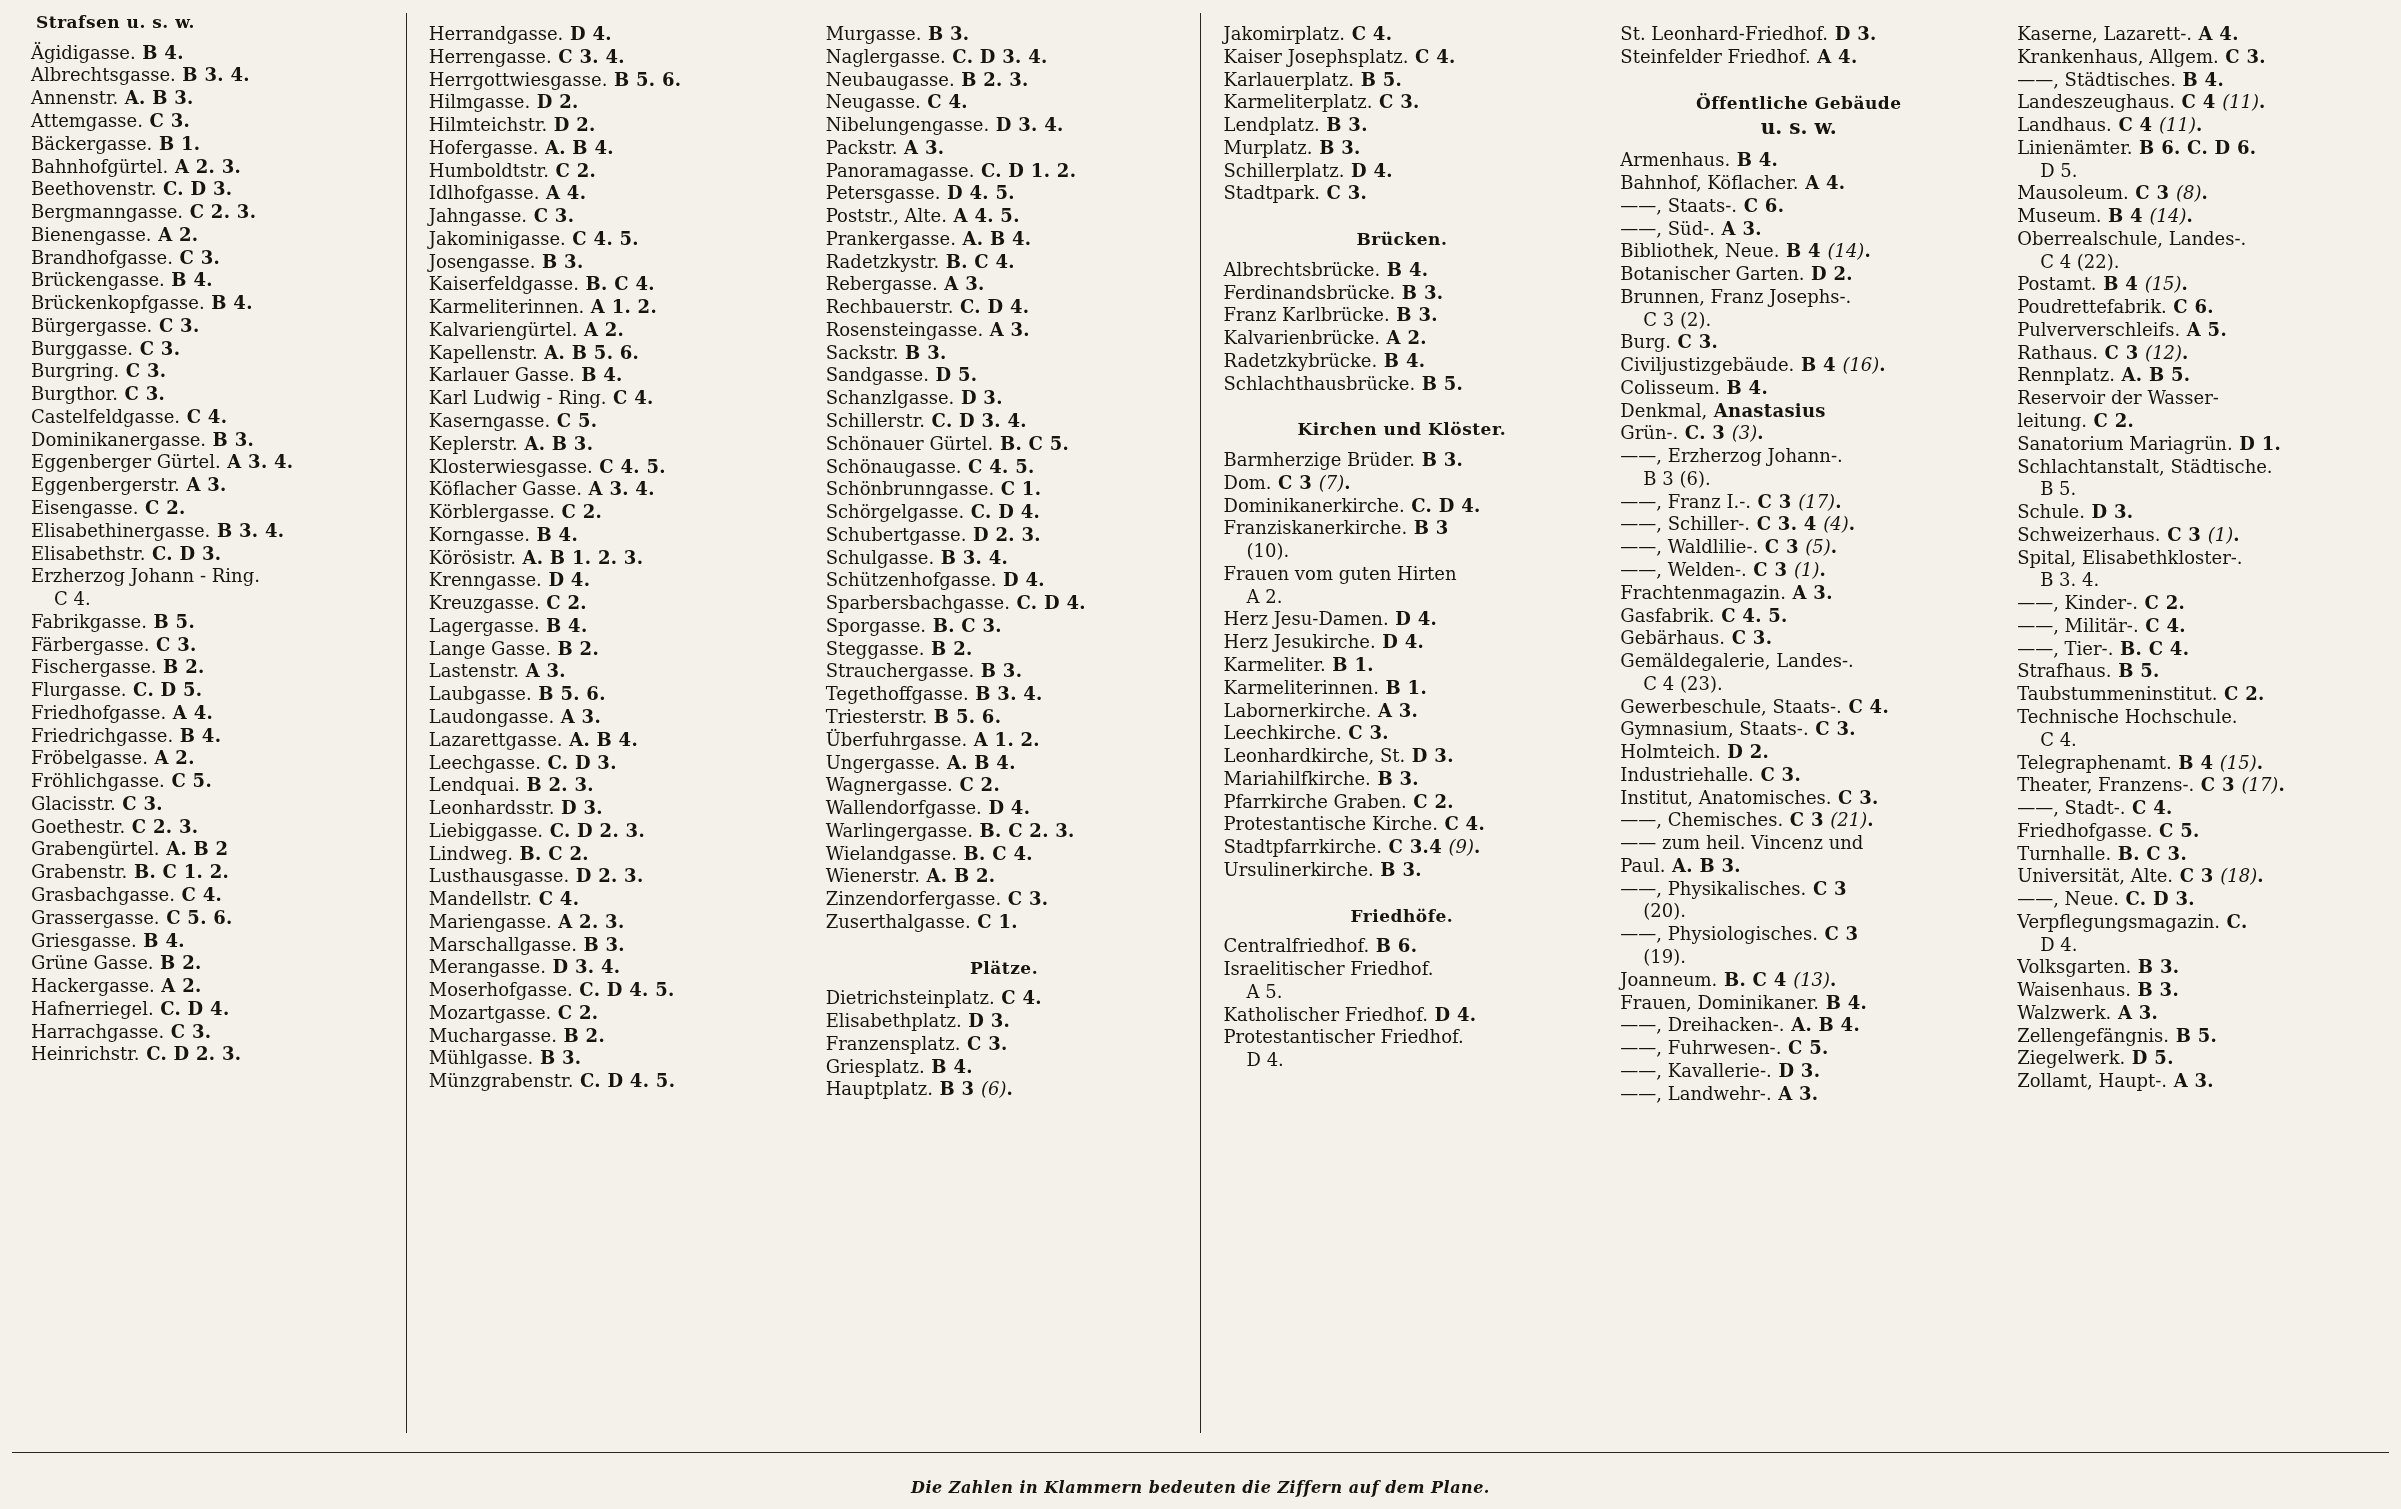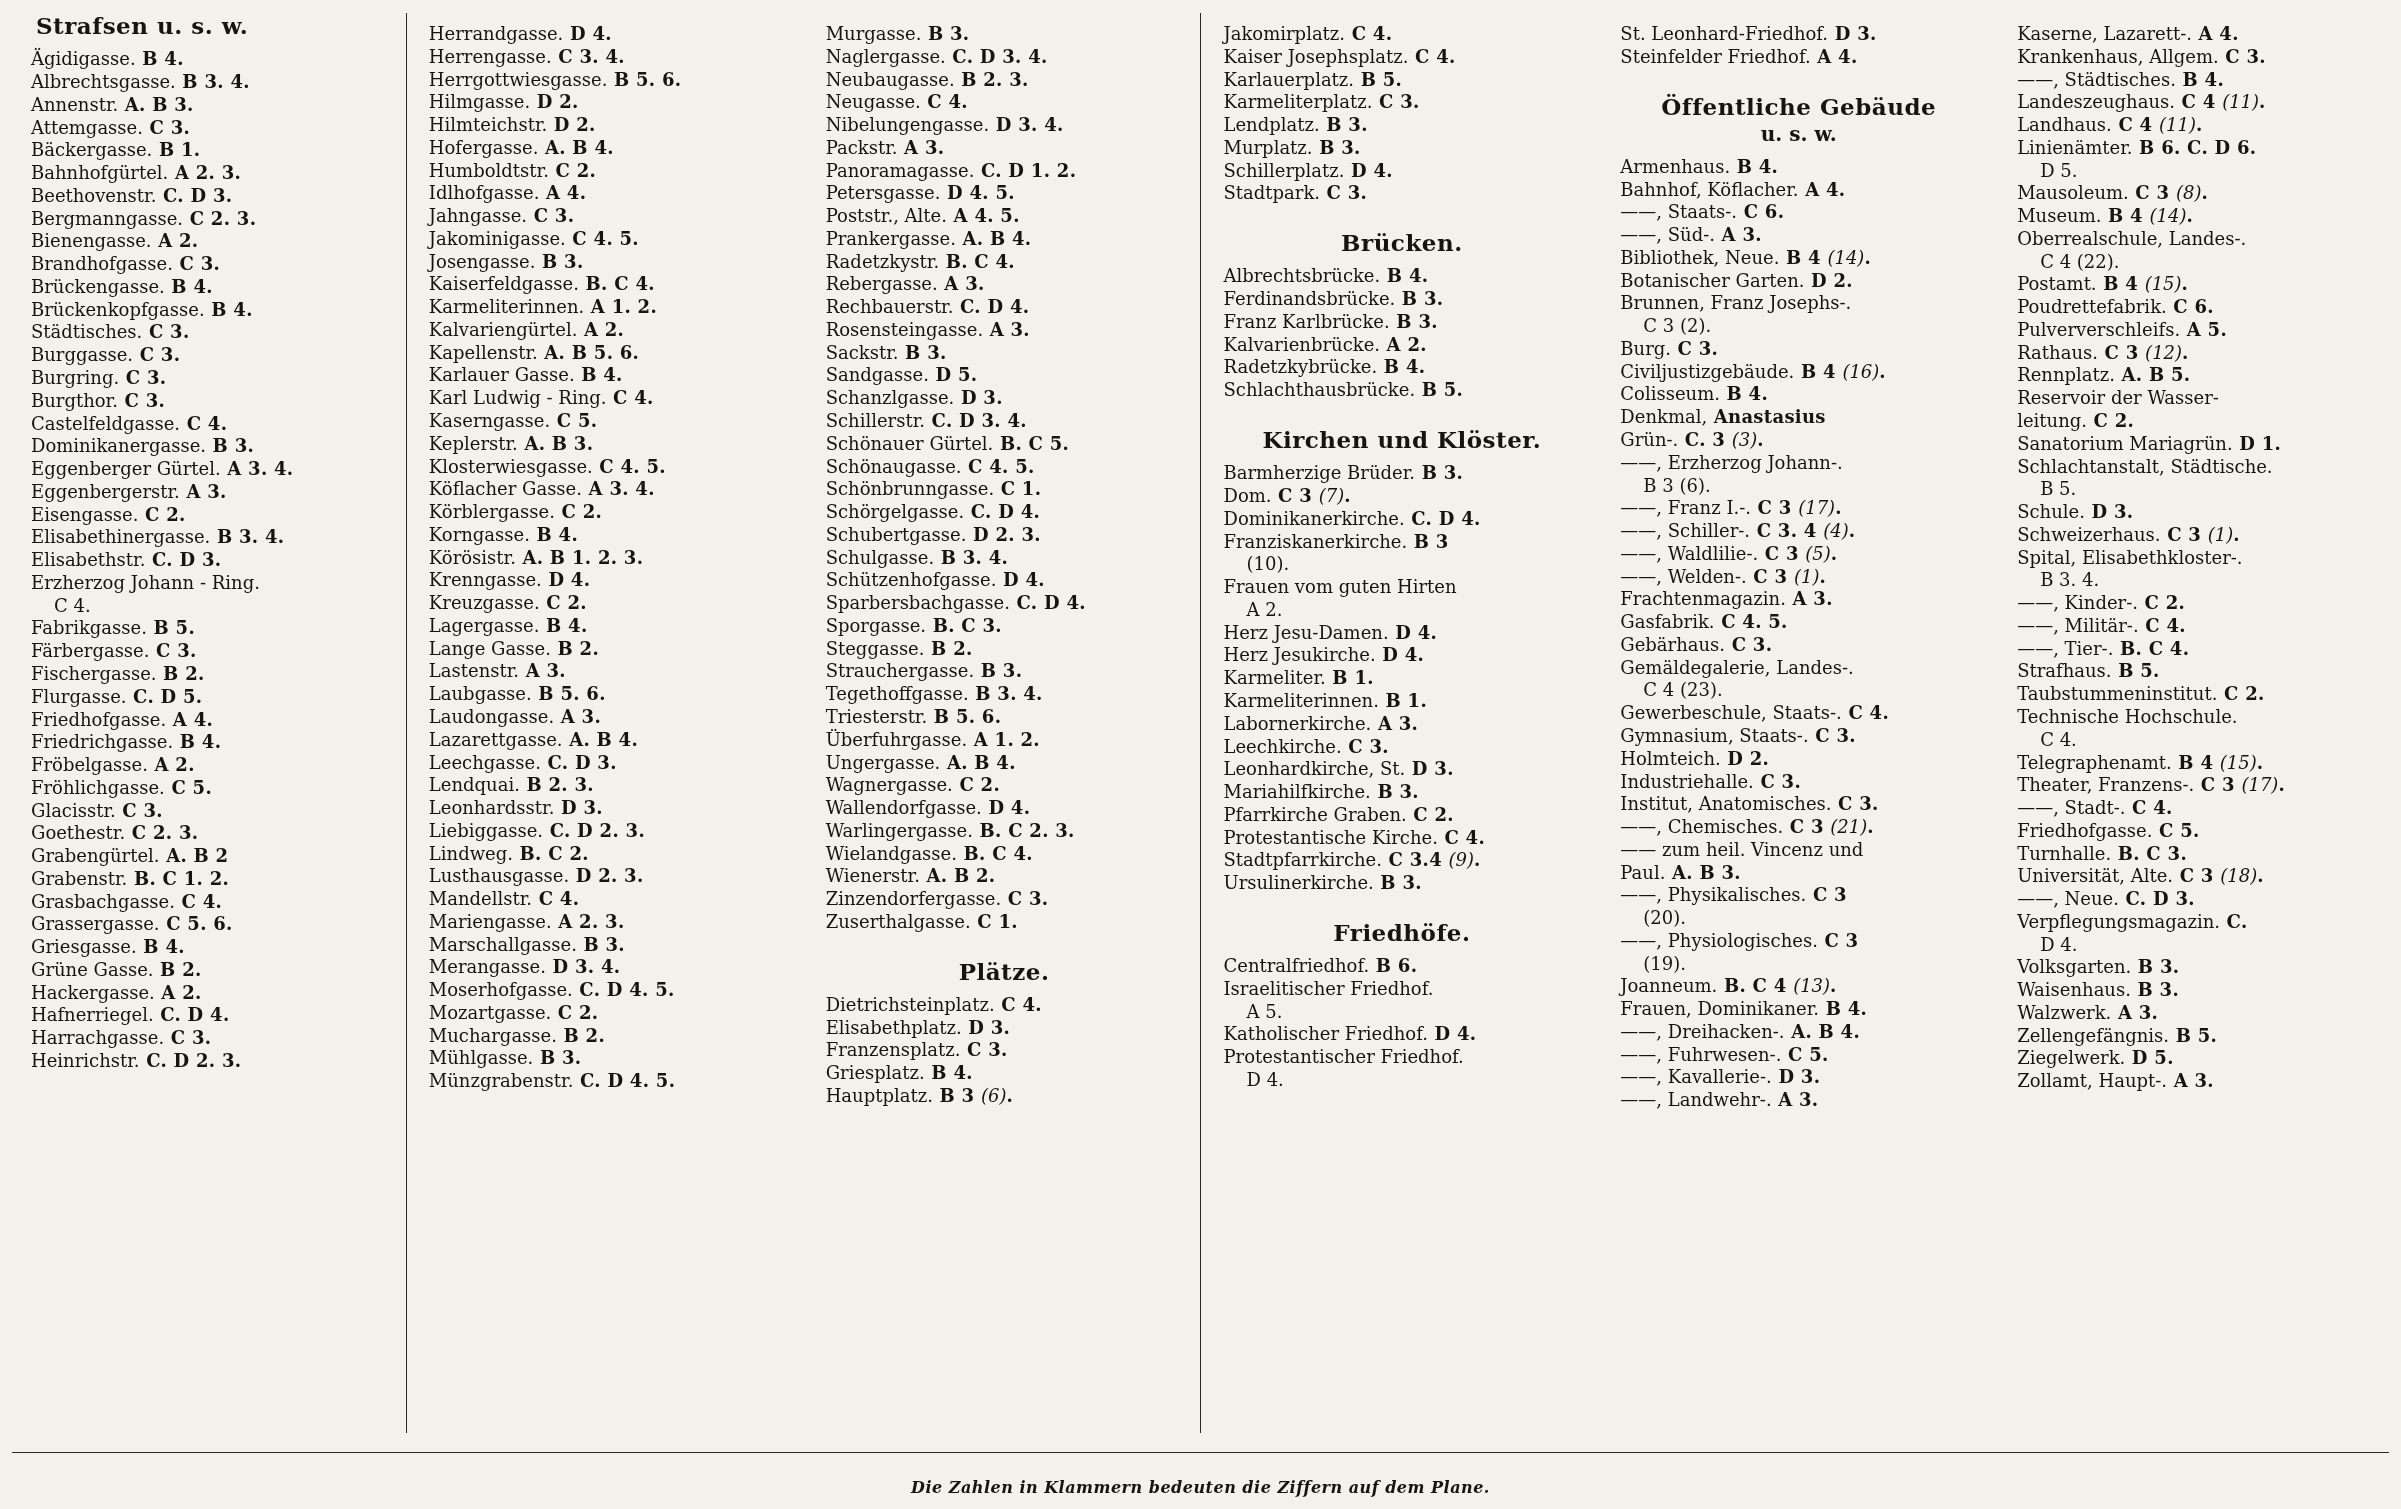--- a/index.html
+++ b/index.html
@@ -39,21 +39,21 @@
   
   .col:nth-child(3), .col:nth-child(4), .col:nth-child(5), .col:nth-child(6) {
     border-left: none;
   }
   .col:nth-child(4) {
     border-left: 1.5px solid #2a2722;
   }
   .sec-title {
     font-family: "DejaVu Serif", serif;
     font-weight: bold;
-    font-size: 23px;
+    font-size: 17px;
     letter-spacing: 0.5px;
     text-align: center;
     margin: 0 0 5px 0;
     line-height: 1.1;
   }
   .sec-title.left {
     text-align: left;
     padding-left: 15px;
   }
   .sec-sub {
@@ -126,21 +126,21 @@
           <li><span class="nm">Annenstr.</span><span class="gr">  A. B 3.</span></li>
           <li><span class="nm">Attemgasse.</span><span class="gr">  C 3.</span></li>
           <li><span class="nm">Bäckergasse.</span><span class="gr">  B 1.</span></li>
           <li><span class="nm">Bahnhofgürtel.</span><span class="gr">  A 2. 3.</span></li>
           <li><span class="nm">Beethovenstr.</span><span class="gr">  C. D 3.</span></li>
           <li><span class="nm">Bergmanngasse.</span><span class="gr">  C 2. 3.</span></li>
           <li><span class="nm">Bienengasse.</span><span class="gr">  A 2.</span></li>
           <li><span class="nm">Brandhofgasse.</span><span class="gr">  C 3.</span></li>
           <li><span class="nm">Brückengasse.</span><span class="gr">  B 4.</span></li>
           <li><span class="nm">Brückenkopfgasse.</span><span class="gr">  B 4.</span></li>
-          <li><span class="nm">Städtisches.</span><span class="gr">  C 3.</span></li>
+          <li><span class="nm">Bürgergasse.</span><span class="gr">  C 3.</span></li>
           <li><span class="nm">Burggasse.</span><span class="gr">  C 3.</span></li>
           <li><span class="nm">Burgring.</span><span class="gr">  C 3.</span></li>
           <li><span class="nm">Burgthor.</span><span class="gr">  C 3.</span></li>
           <li><span class="nm">Castelfeldgasse.</span><span class="gr">  C 4.</span></li>
           <li><span class="nm">Dominikanergasse.</span><span class="gr">  B 3.</span></li>
           <li><span class="nm">Eggenberger Gürtel.</span><span class="gr">  A 3. 4.</span></li>
           <li><span class="nm">Eggenbergerstr.</span><span class="gr">  A 3.</span></li>
           <li><span class="nm">Eisengasse.</span><span class="gr">  C 2.</span></li>
           <li><span class="nm">Elisabethinergasse.</span><span class="gr">  B 3. 4.</span></li>
           <li><span class="nm">Elisabethstr.</span><span class="gr">  C. D 3.</span></li>

